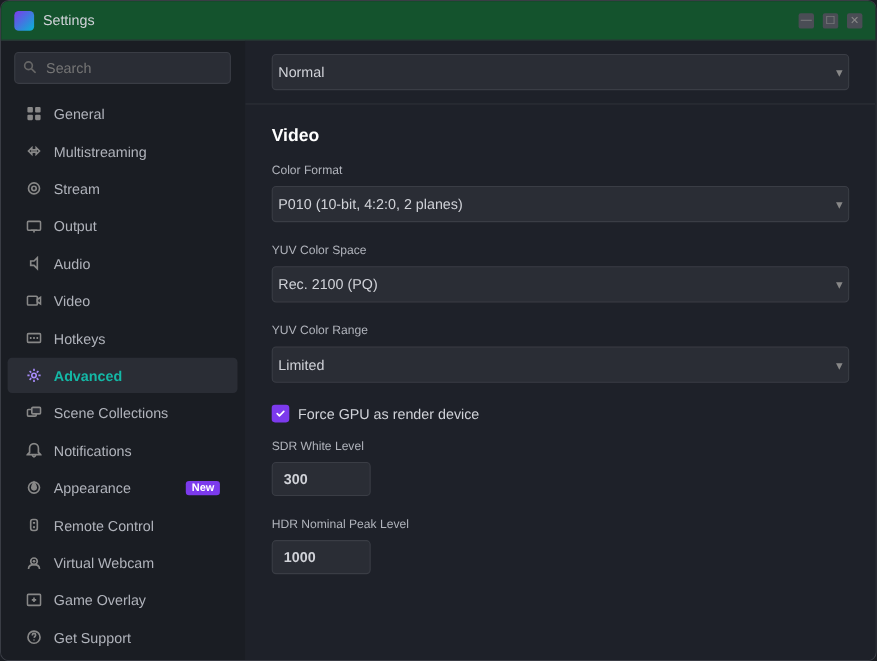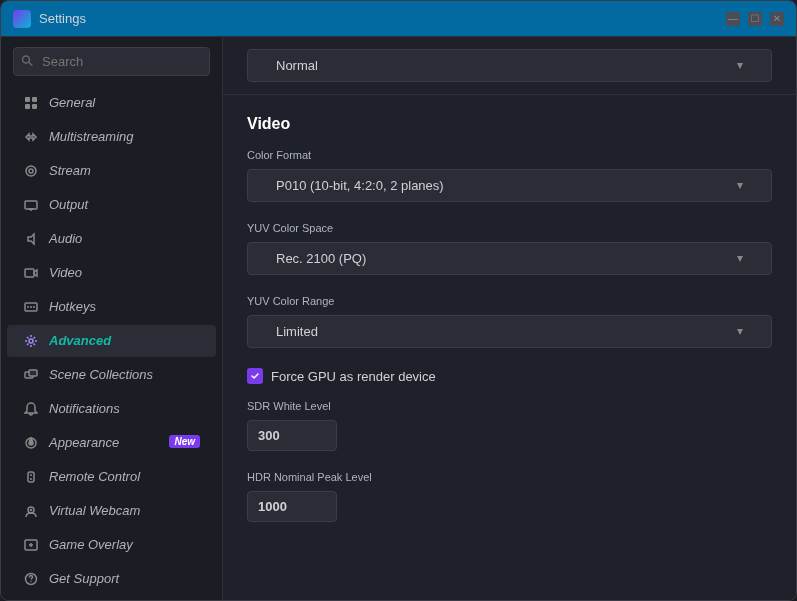--- a/index.html
+++ b/index.html
@@ -20,21 +20,21 @@
       background: #1a1d23;
       border: 1px solid #3a3d45;
       border-radius: 8px;
       overflow: hidden;
       display: flex;
       flex-direction: column;
     }
 
     .titlebar {
       height: 36px;
-      background: #0369a1;
+      background: #14532d;
       display: flex;
       align-items: center;
       padding: 0 12px;
       border-bottom: 1px solid #2e3138;
       flex-shrink: 0;
     }
 
     .titlebar-icon {
       width: 18px;
       height: 18px;
@@ -111,28 +111,27 @@
       position: absolute;
       left: 8px;
       top: 50%;
       transform: translateY(-50%);
       color: #666;
       pointer-events: none;
     }
 
     .nav-item {
       display: flex;
-      align-items: flex-start;
+      align-items: center;
       padding: 8px 16px;
       cursor: pointer;
       color: #b0b3bb;
       border-radius: 4px;
       margin: 1px 6px;
       gap: 10px;
-      font-style: italic;
     }
 
     .nav-item.active {
       background: #2a2d35;
       color: #14b8a6;
       font-weight: 600;
     }
 
     .nav-icon {
       width: 16px;
@@ -174,23 +173,23 @@
     .top-dropdown-row {
       padding: 12px 24px;
       border-bottom: 1px solid #2e3138;
       background: #1e2129;
     }
 
     .dropdown {
       background: #2a2d35;
       border: 1px solid #3a3d45;
       border-radius: 4px;
-      padding: 8px 28px;
-      display: flex;
-      align-items: flex-start;
+      padding: 8px 5px;
+      display: flex;
+      align-items: flex-end;
       justify-content: space-between;
       cursor: pointer;
       color: #d0d2d8;
       font-size: 13px;
     }
 
     .chevron-icon {
       color: #888;
       font-size: 12px;
     }

